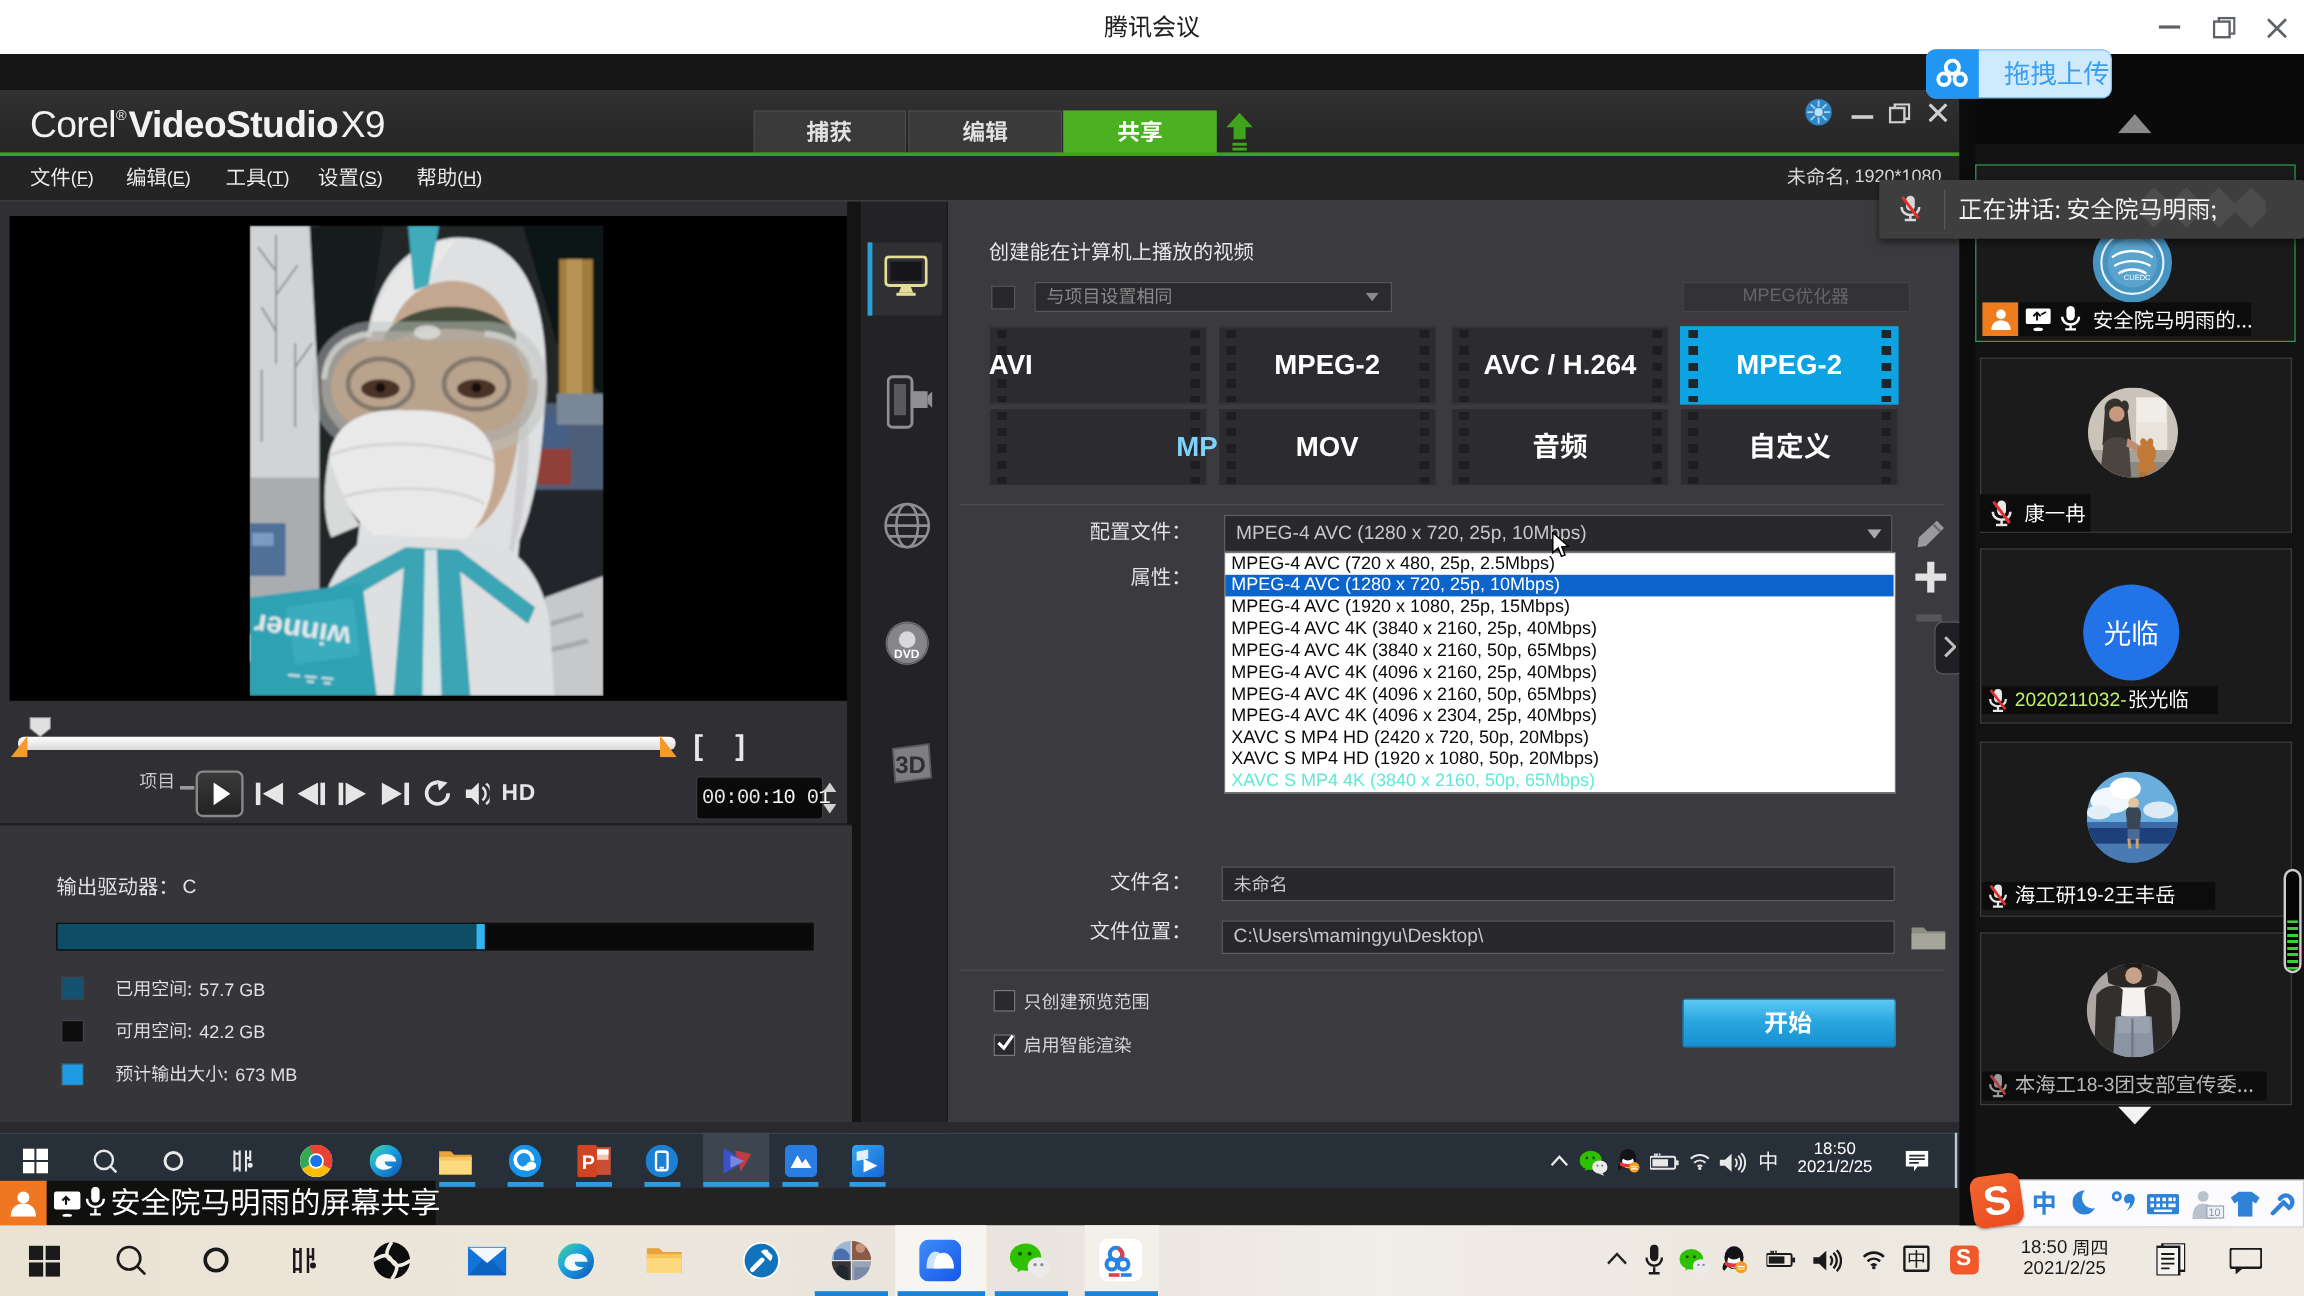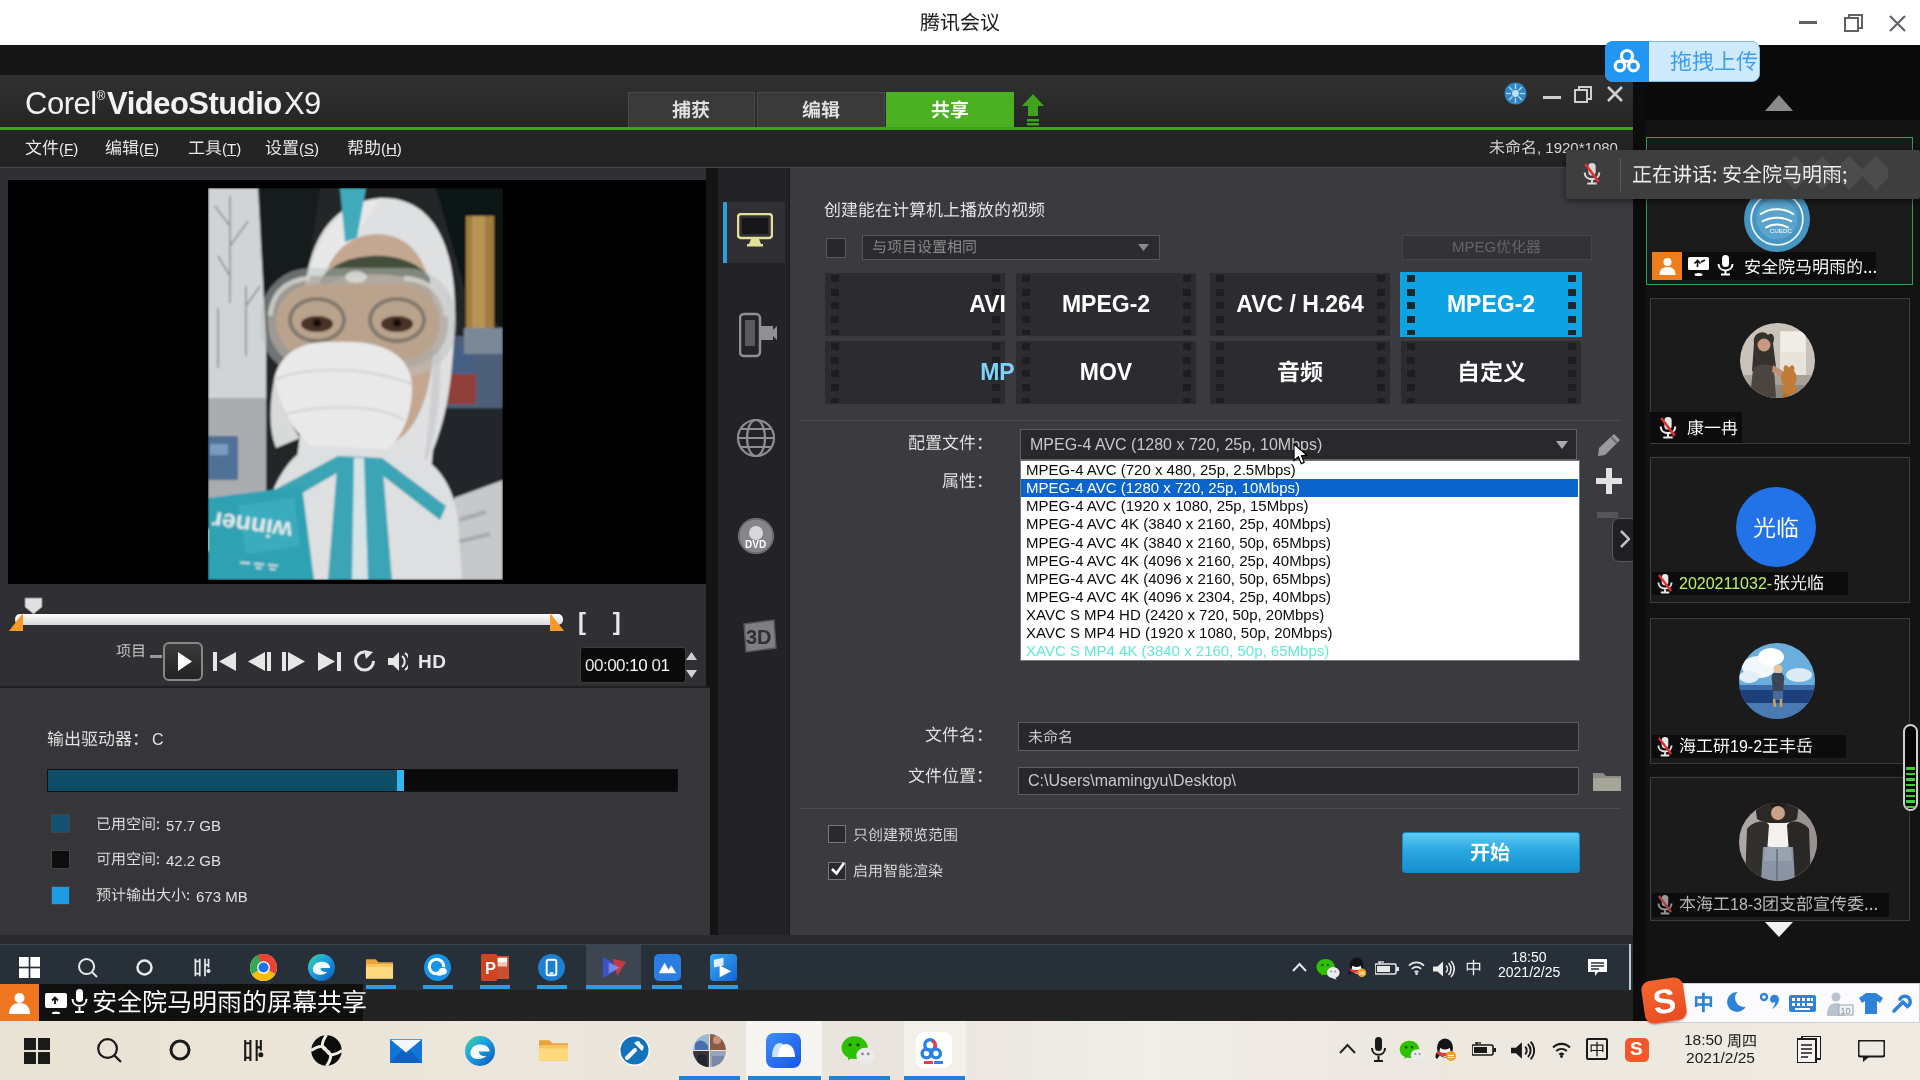--- a/index.html
+++ b/index.html
@@ -236,21 +236,21 @@
 <svg class="a" style="left:353px;top:650px" width="23" height="22" viewBox="0 0 23 22">
       <path d="M11.5 2 A9 9 0 1 0 20.5 11" fill="none" stroke="#e6e6e6" stroke-width="3"></path>
       <path d="M11 0 L20 2 L13 9 Z" fill="#e6e6e6"></path>
     </svg>
 <svg class="a" style="left:388px;top:652px" width="20" height="19" viewBox="0 0 20 19">
       <path d="M0 6 H5 L11 0 V19 L5 13 H0 Z" fill="#e6e6e6"></path>
       <path d="M14 4 A7 7 0 0 1 14 15 M17 1 A10.5 10.5 0 0 1 17 18" stroke="#e6e6e6" stroke-width="2" fill="none"></path>
     </svg>
 <div class="a" style="left:418px;top:651px;color:#e6e6e6;font-size:19px;font-weight:bold;letter-spacing:0.5px">HD</div>
 <div class="a" style="left:580px;top:647px;width:106px;height:36px;background:#0a0a0a;border:1px solid #3c3c3c;border-radius:3px"></div>
-<div class="a" style="left:585px;top:656px;color:#e8e8e8;font-size:17px;font-family:Liberation Sans, sans-serif;letter-spacing:-0.5px">00:00:<span style="color:#fff">10</span> 0<span style="color:#fff">1</span></div>
+<div class="a" style="left:585px;top:656px;color:#e8e8e8;font-size:17px;font-family:Liberation Mono, monospace;letter-spacing:-0.5px">00:00:<span style="color:#fff">10</span> 0<span style="color:#fff">1</span></div>
 <svg class="a" style="left:686px;top:652px" width="11" height="26" viewBox="0 0 11 26">
       <path d="M5.5 0 L11 8 H0 Z" fill="#d0d0d0"></path>
       <path d="M5.5 26 L11 18 H0 Z" fill="#d0d0d0"></path>
     </svg>
 <div class="a" style="left:0;top:686px;width:710px;height:2px;background:#1e1e1e"></div>
 <div class="a" style="left:0;top:688px;width:710px;height:256px;background:#36363a"></div>
 <svg style="position:absolute;left:47px;top:730px;" width="102.0" height="17" viewBox="0 0 600 100">
       <g fill="#e4e4e4">
         <use href="#g8f93" x="0"></use>
         <use href="#g51fa" x="100"></use>
@@ -371,21 +371,21 @@
 <svg style="position:absolute;left:1496px;top:239px;" width="45.0" height="15" viewBox="0 0 300 100">
       <g fill="#646468">
         <use href="#g4f18" x="0"></use>
         <use href="#g5316" x="100"></use>
         <use href="#g5668" x="200"></use>
       </g>
     </svg>
 <div class="a" style="left:824px;top:272px;width:182px;height:65px;background:#2c2c30;border:1px solid #3a3a3e"></div>
 <div class="a" style="left:831px;top:275px;width:8px;height:60px;background:repeating-linear-gradient(180deg,#1e1e21 0 7px,#2c2c30 7px 13.7px)"></div>
 <div class="a" style="left:992px;top:275px;width:8px;height:60px;background:repeating-linear-gradient(180deg,#1e1e21 0 7px,#2c2c30 7px 13.7px)"></div>
-<div class="a" style="left:824px;top:291px;width:182px;text-align:right;color:#fff;font-size:23px;font-weight:bold">AVI</div>
+<div class="a" style="left:824px;top:291px;width:182px;text-align:left;color:#fff;font-size:23px;font-weight:bold">AVI</div>
 <div class="a" style="left:1015px;top:272px;width:182px;height:65px;background:#2c2c30;border:1px solid #3a3a3e"></div>
 <div class="a" style="left:1022px;top:275px;width:8px;height:60px;background:repeating-linear-gradient(180deg,#1e1e21 0 7px,#2c2c30 7px 13.7px)"></div>
 <div class="a" style="left:1183px;top:275px;width:8px;height:60px;background:repeating-linear-gradient(180deg,#1e1e21 0 7px,#2c2c30 7px 13.7px)"></div>
 <div class="a" style="left:1015px;top:291px;width:182px;text-align:center;color:#fff;font-size:23px;font-weight:bold">MPEG-2</div>
 <div class="a" style="left:1209px;top:272px;width:182px;height:65px;background:#2c2c30;border:1px solid #3a3a3e"></div>
 <div class="a" style="left:1216px;top:275px;width:8px;height:60px;background:repeating-linear-gradient(180deg,#1e1e21 0 7px,#2c2c30 7px 13.7px)"></div>
 <div class="a" style="left:1377px;top:275px;width:8px;height:60px;background:repeating-linear-gradient(180deg,#1e1e21 0 7px,#2c2c30 7px 13.7px)"></div>
 <div class="a" style="left:1209px;top:291px;width:182px;text-align:center;color:#fff;font-size:23px;font-weight:bold">AVC / H.264</div>
 <div class="a" style="left:1400px;top:272px;width:182px;height:65px;background:#0da2e2;border:1px solid #0da2e2"></div>
 <div class="a" style="left:1407px;top:275px;width:8px;height:60px;background:repeating-linear-gradient(180deg,#1c272c 0 7px,#0da2e2 7px 13.7px)"></div>

